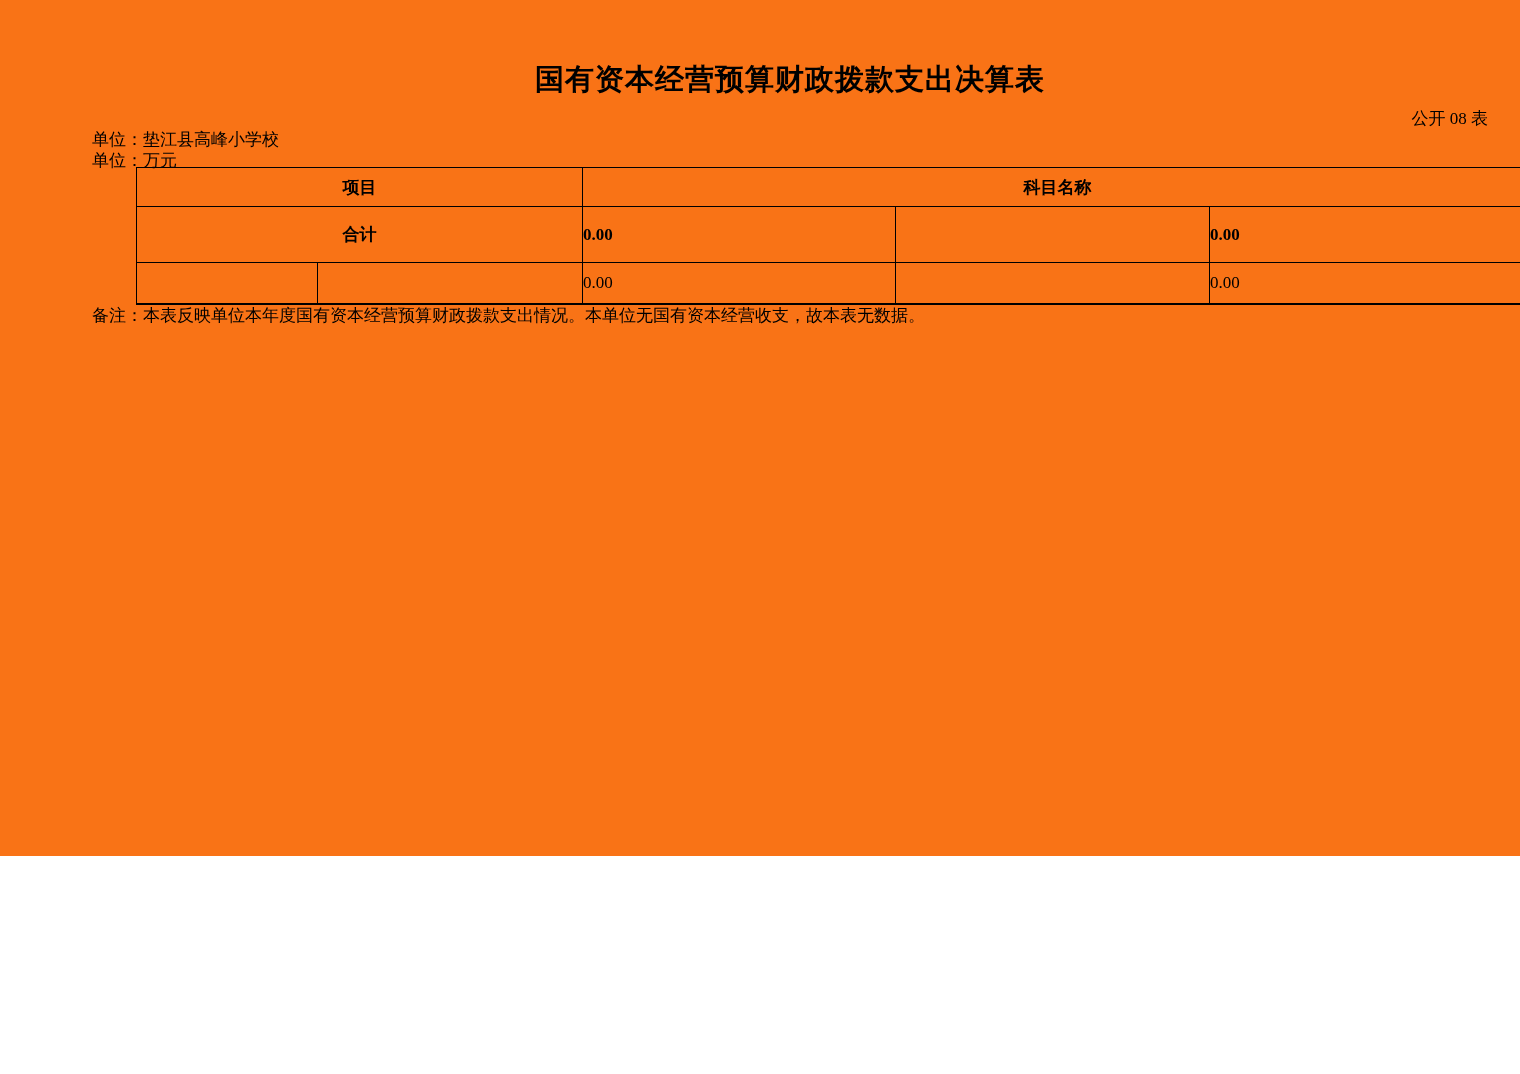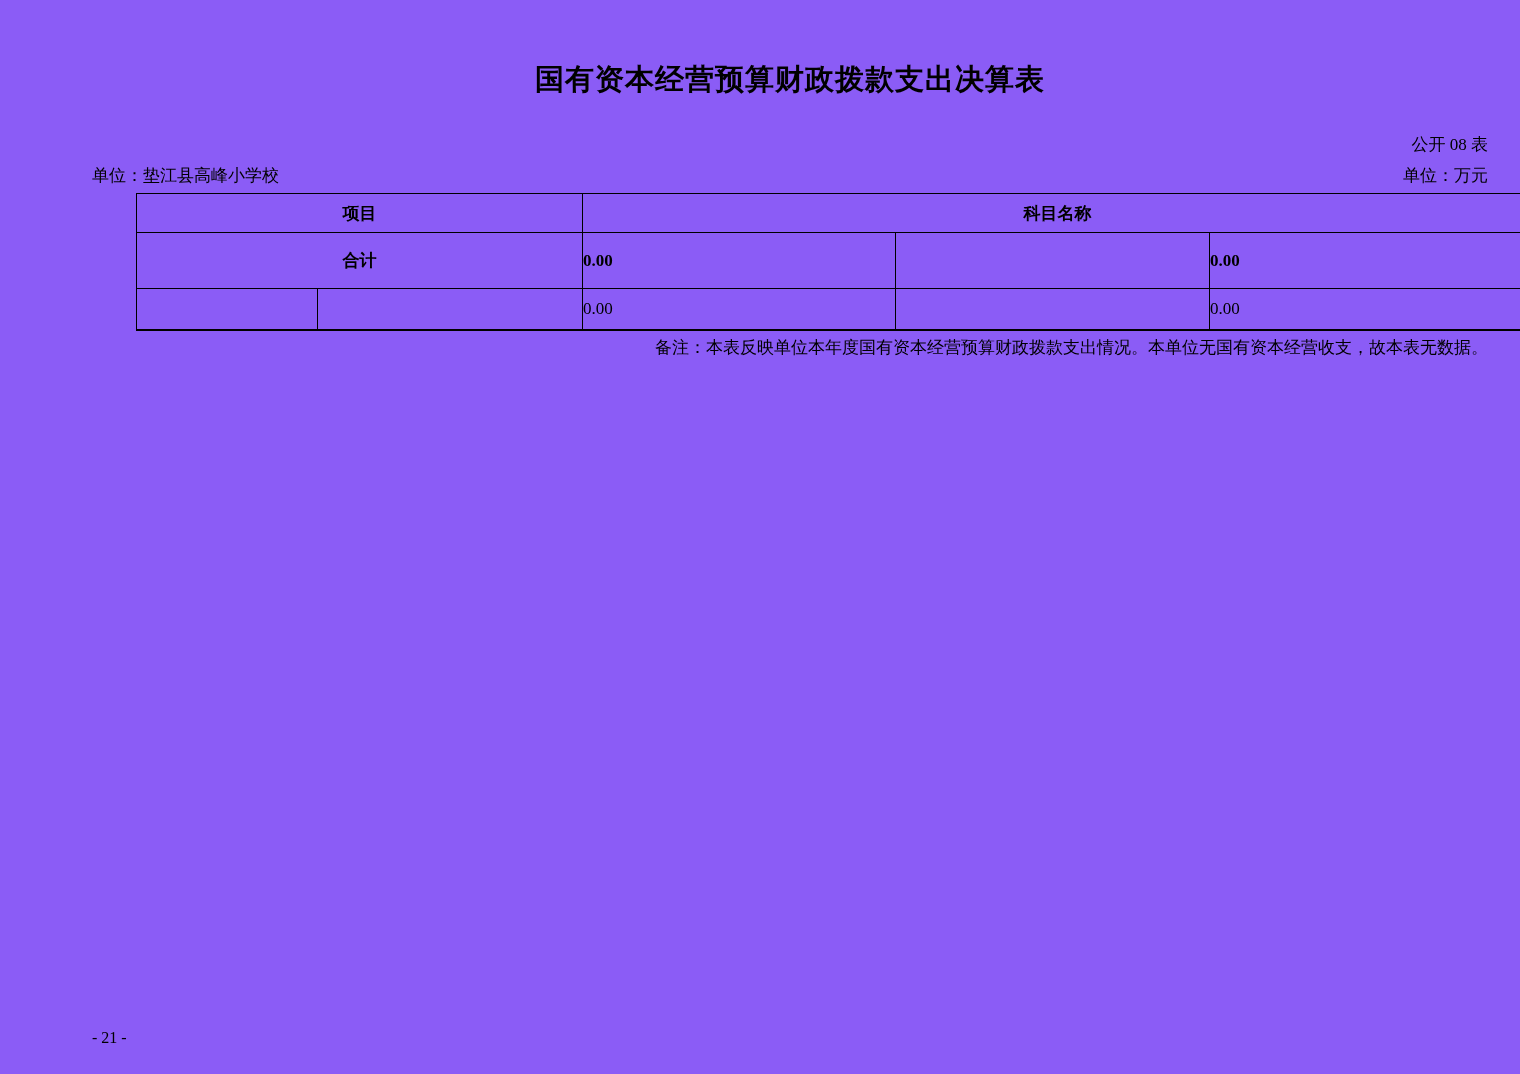--- a/index.html
+++ b/index.html
@@ -5,54 +5,55 @@
   html, body {
     margin: 0;
     padding: 0;
     background: #ffffff;
     color: #000000;
     font-family: "Liberation Serif", serif;
   }
   .page {
     position: relative;
     width: 1520px;
-    height: 1074px;
-    background: #8b5cf6;
+    height: 856px;
+    background: #f97316;
     overflow: hidden;
   }
   .content {
     position: absolute;
     left: 92px;
     top: 0;
     width: 1396px;
   }
   .doc-title {
     margin-top: 62px;
     height: 34px;
     line-height: 34px;
     text-align: center;
     font-size: 29px;
     font-weight: bold;
     font-family: "Liberation Sans", sans-serif;
     letter-spacing: 1px;
   }
   .table-code {
-    margin-top: 39px;
+    margin-top: 13px;
     height: 20px;
     line-height: 20px;
     text-align: right;
     font-size: 17px;
   }
   .meta-row {
     margin-top: 10px;
     height: 21px;
     line-height: 21px;
     display: flex;
-    justify-content: space-between;
+    justify-content: center;
     font-size: 17px;
+    flex-direction: column;
   }
   table.report {
     margin-top: 7px;
     border-collapse: collapse;
     table-layout: fixed;
     width: 1396px;
     margin-left: 44px;
   }
   table.report td {
     border: 1px solid #000000;
@@ -83,24 +84,24 @@
     font-weight: bold;
     font-family: "Liberation Sans", sans-serif;
   }
   td.num-cell {
     text-align: left;
     padding-right: 12px;
     font-family: "Liberation Serif", serif;
   }
   tr.row-total td.num-cell { font-weight: bold; }
   .footnote {
-    margin-top: 6px;
+    margin-top: 0;
     font-size: 17px;
     line-height: 21px;
-    text-align: right;
+    text-align: left;
   }
   .page-number {
     position: absolute;
     top: 1029px;
     left: 92px;
     width: 1396px;
     text-align: left;
     font-size: 16px;
     font-family: "Liberation Serif", serif;
   }

